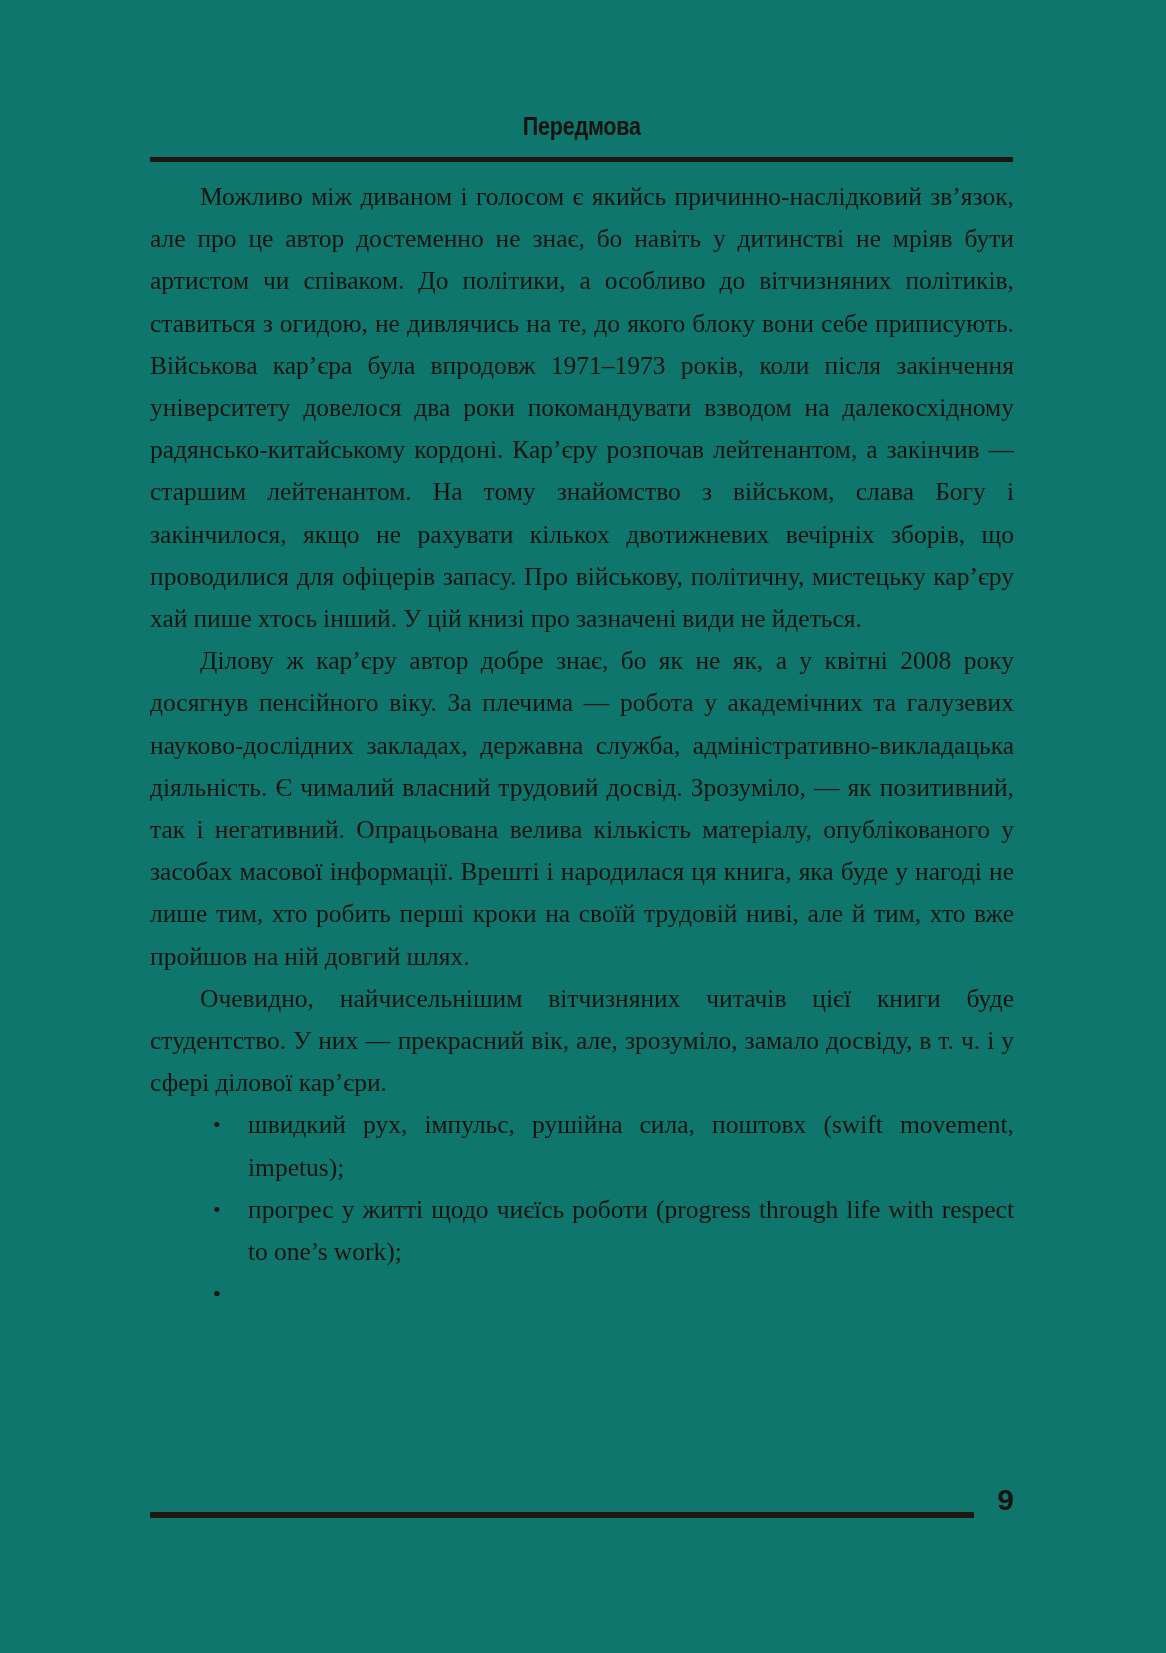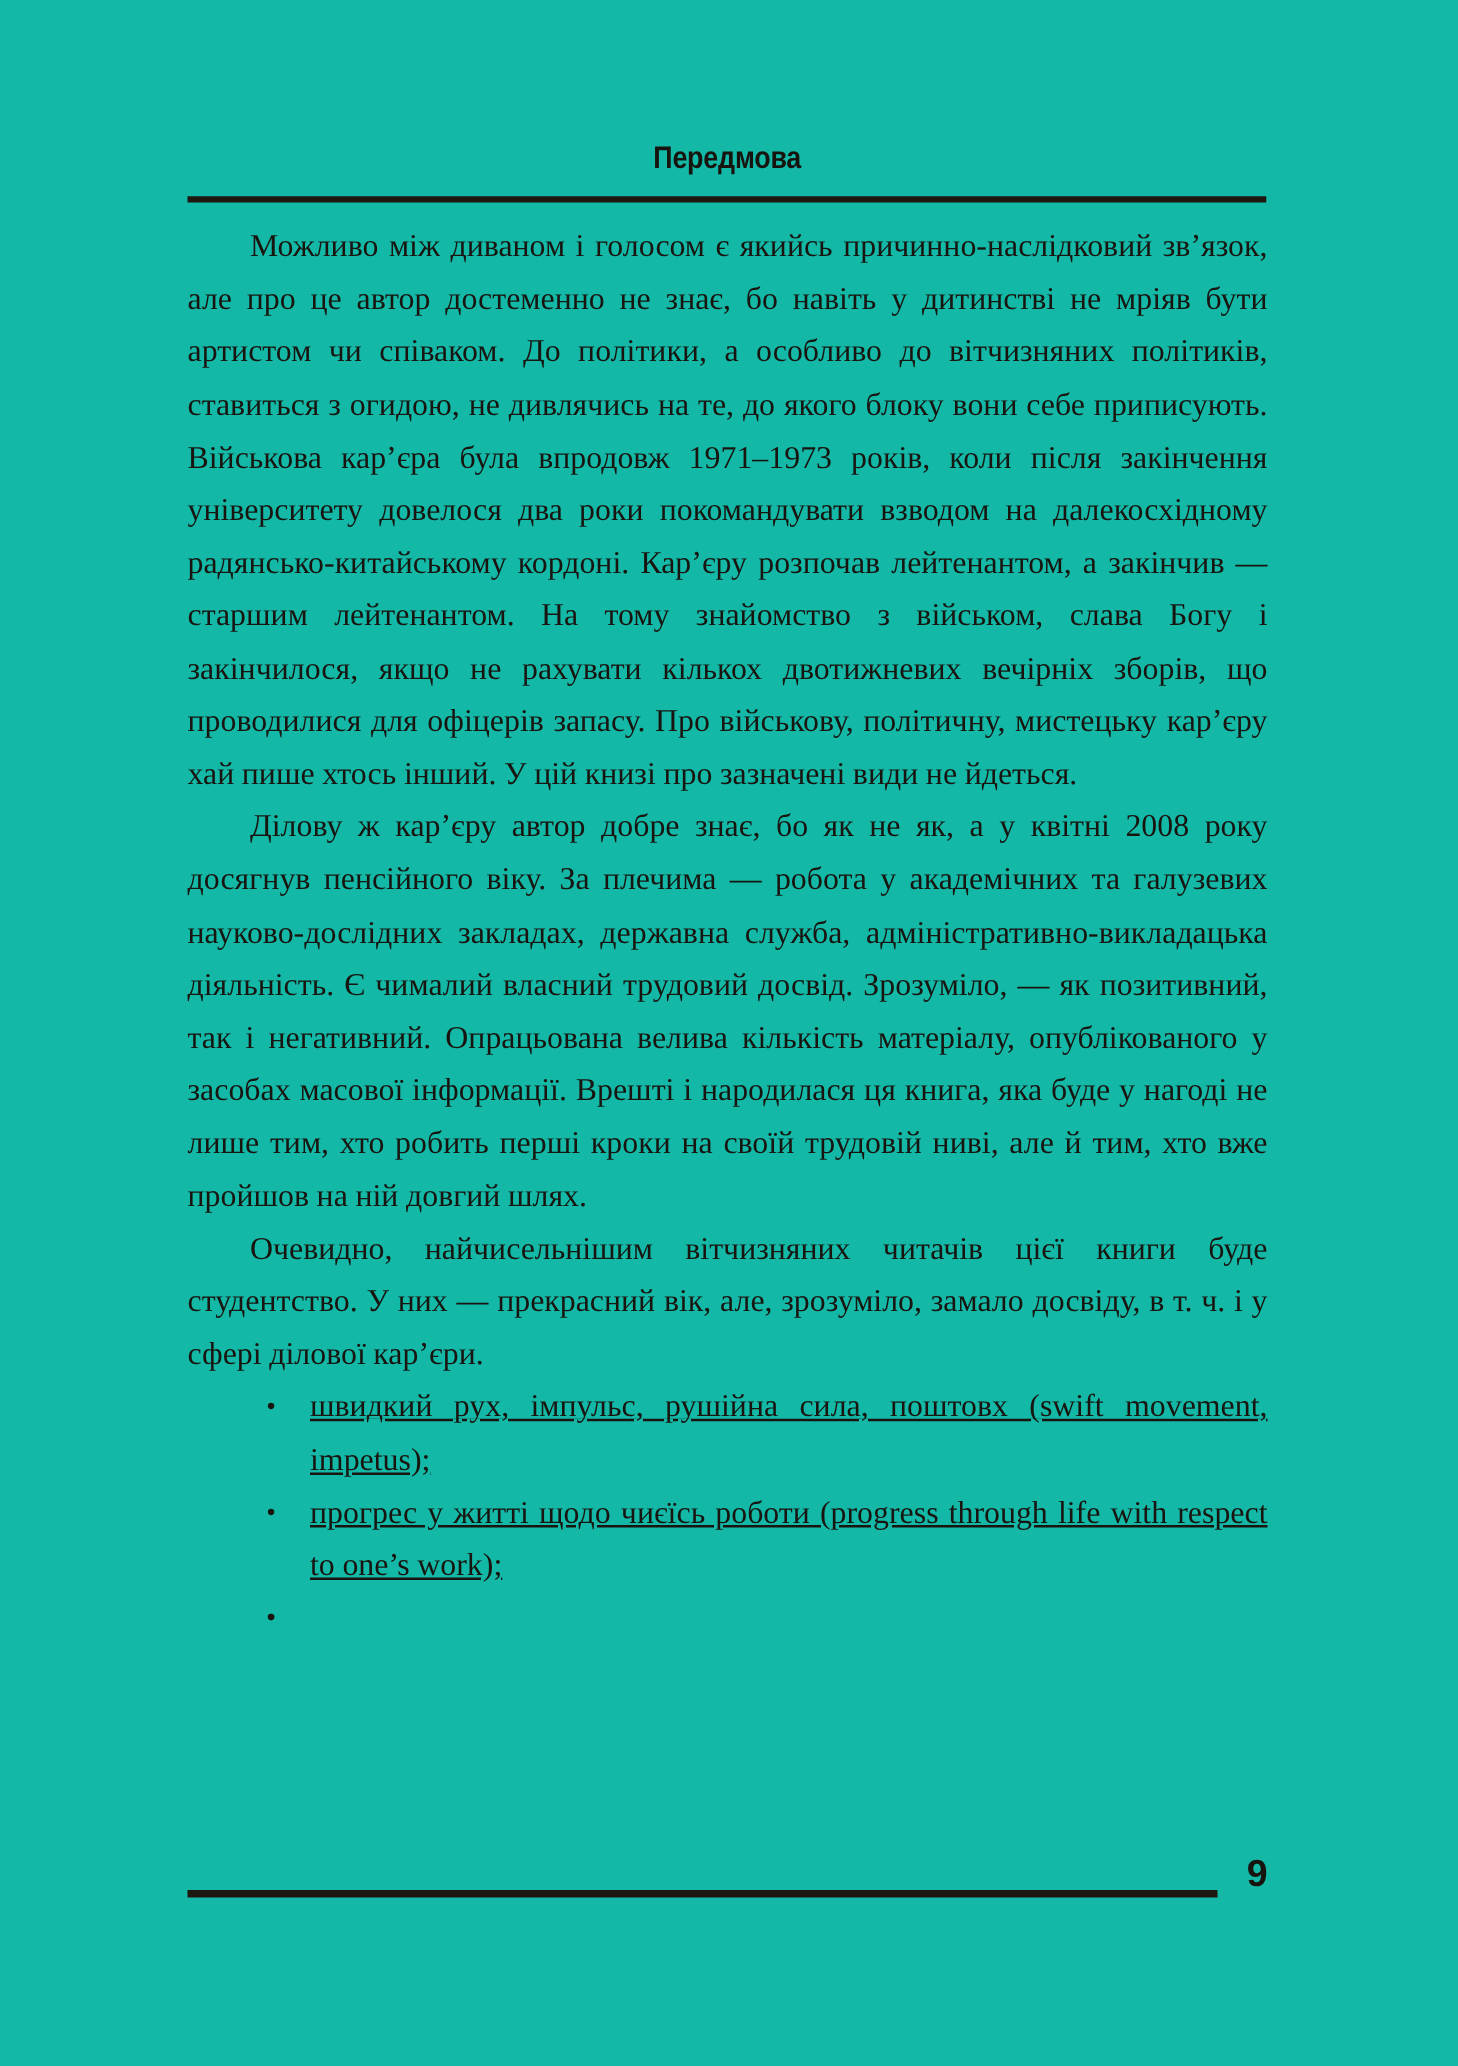--- a/index.html
+++ b/index.html
@@ -7,21 +7,21 @@
     margin: 0;
     padding: 0;
     background: #ffffff;
   }
 
   .page {
     position: relative;
     width: 1166px;
     height: 1653px;
     margin: 0 auto;
-    background: #14b8a6;
+    background: #0f766e;
     box-sizing: border-box;
     overflow: hidden;
     font-family: "Liberation Serif", "DejaVu Serif", serif;
     color: #181410;
   }
 
   
   .runhead {
     position: absolute;
     left: 150px;
@@ -86,21 +86,20 @@
   ul.bullets li .dot {
     position: absolute;
     left: 63px;
     top: 0;
     font-size: 22px;
     line-height: 42.2px;
     color: #181410;
   }
   ul.bullets li .btext {
     display: block;
-    text-decoration: underline;
   }
 
   
   .foot-rule {
     position: absolute;
     left: 150px;
     top: 1512px;
     width: 824px;
     height: 6px;
     background: #1d1710;

